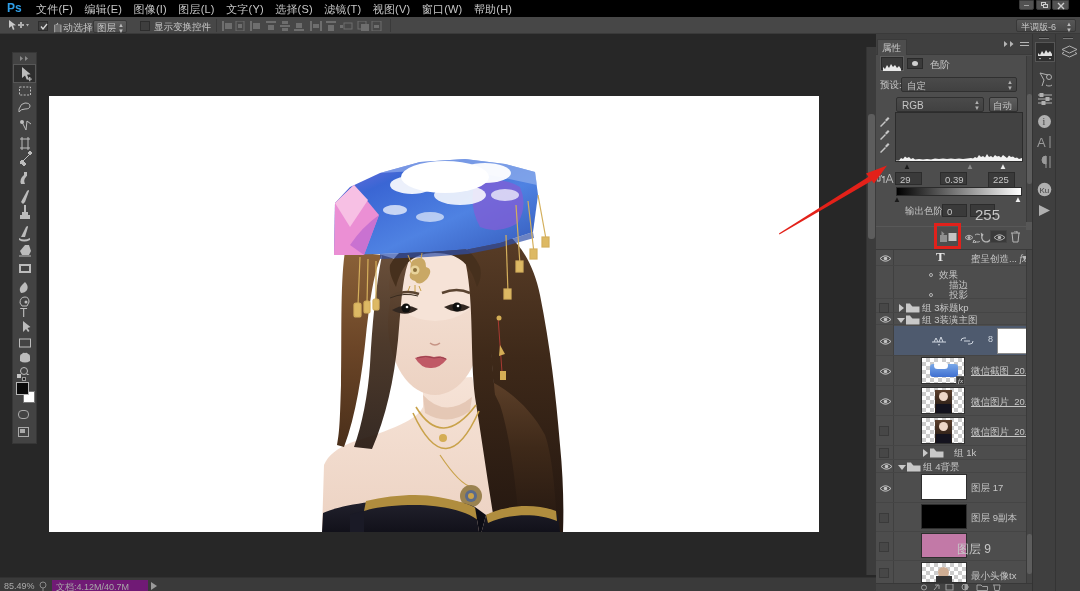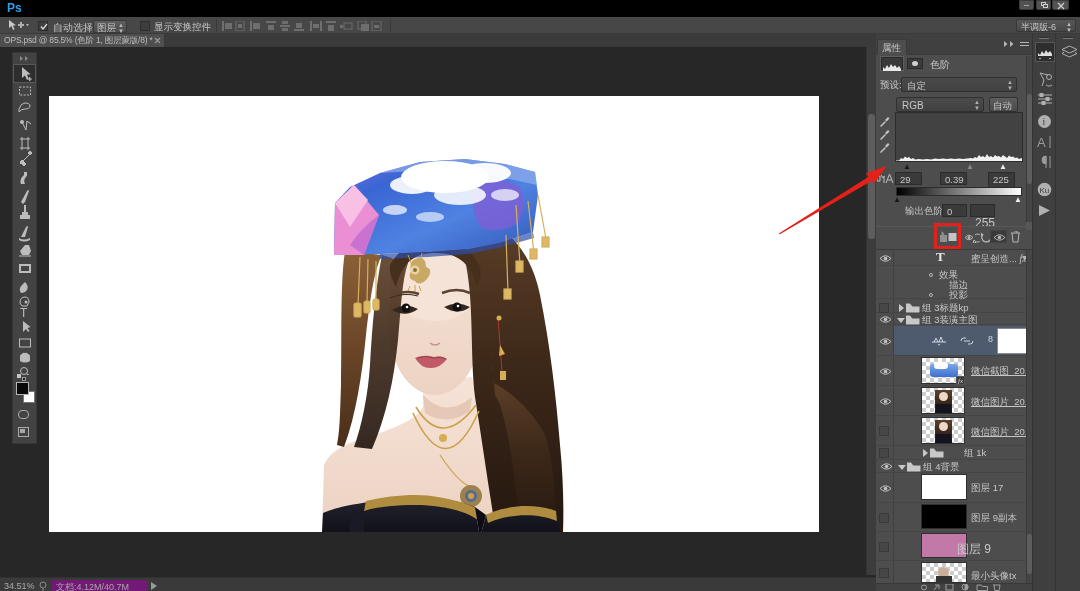--- a/index.html
+++ b/index.html
@@ -5,20 +5,21 @@
 html,body{width:1080px;height:591px;overflow:hidden;background:#272727;font-family:"Liberation Sans",sans-serif}
 #app{position:absolute;top:0;left:0;width:1080px;height:591px}
 .abs{position:absolute}
 .txt{color:#c6c6c6;font-size:10px;white-space:nowrap}
 </style></head>
 <body>
 <div id="app">
 
 <div class="abs" id="menubar" style="left:0;top:0;width:1080px;height:17px;background:#000000">
  <span class="abs" style="left:7px;top:1px;color:#2f9fe8;font-size:12px;font-weight:bold">Ps</span>
+ <span class="abs txt" style="left:36px;top:2px;font-size:11px;letter-spacing:0.2px">文件(F)  编辑(E)  图像(I)  图层(L)  文字(Y)  选择(S)  滤镜(T)  视图(V)  窗口(W)  帮助(H)</span>
  <div class="abs" style="left:1019px;top:0;width:15px;height:10px;background:#525252;border:1px solid #3a3a3a;border-radius:0 0 2px 2px;color:#ccc;font-size:9px;text-align:center;line-height:8px">–</div>
  <div class="abs" style="left:1036px;top:0;width:15px;height:10px;background:#525252;border:1px solid #3a3a3a;border-radius:0 0 2px 2px">
         <div style="position:absolute;left:4px;top:1px;width:5px;height:4px;border:1px solid #ccc"></div>
         <div style="position:absolute;left:6px;top:3px;width:5px;height:4px;border:1px solid #ccc;background:#525252"></div>
       </div>
  <div class="abs" style="left:1052px;top:0;width:17px;height:10px;background:#525252;border:1px solid #3a3a3a;border-radius:0 0 2px 2px">
         <svg style="position:absolute;left:4px;top:1px" width="8" height="8" viewBox="0 0 8 8">
           <path d="M1 1 L7 7 M7 1 L1 7" stroke="#ccc" stroke-width="1.4"></path>
         </svg>
       </div>
@@ -71,28 +72,20 @@
           <rect x="152" y="4" width="5" height="3"></rect>
   </g>
       </svg>
  <div class="abs" style="left:390px;top:2px;width:1px;height:13px;background:#3a3a3a"></div>
  <div class="abs" style="left:1016px;top:2px;width:60px;height:13px;background:linear-gradient(#575757,#484848);border:1px solid #383838;border-radius:2px">
    <span class="txt" style="position:absolute;left:4px;top:1px;font-size:9px">半调版-6</span>
    <span style="position:absolute;right:3px;top:1px;color:#bbb;font-size:6px">▲<br>▼</span>
       </div>
 </div>
 
-<div class="abs" id="tabbar" style="left:0;top:34px;width:876px;height:13px;background:#3b3b3b">
- <div class="abs" style="left:0;top:0;width:165px;height:13px;background:#4e4e4e;border-right:1px solid #383838">
-  <span class="txt" style="position:absolute;left:4px;top:1px;font-size:8.5px;color:#bcbcbc;letter-spacing:-0.2px">OPS.psd @ 85.5% (色阶 1, 图层蒙版/8) *</span>
-  <svg style="position:absolute;right:3px;top:3px" width="7" height="7" viewBox="0 0 7 7">
-          <path d="M1 1 L6 6 M6 1 L1 6" stroke="#9a9a9a" stroke-width="1.2"></path>
-        </svg>
- </div>
-</div>
 
 <div class="abs" id="docarea" style="left:0;top:47px;width:876px;height:544px;background:#272727">
 
  <div class="abs" style="left:49px;top:49px;width:770px;height:436px;background:#fff"></div>
 
  <div class="abs" id="portrait" style="left:320px;top:108px;width:246px;height:377px">
  <svg width="246" height="377" viewBox="0 0 246 377">
   <defs>
    <linearGradient id="hairg" x1="0" y1="0" x2="0" y2="1">
               <stop offset="0" stop-color="#5d4029"></stop>
@@ -252,21 +245,21 @@
   <div style="position:absolute;left:5px;top:374px;width:11px;height:10px;border:1px solid #a9a9a9">
           <div style="width:5px;height:4px;background:#a9a9a9;margin:1px"></div>
         </div>
  </div>
 
  <div class="abs" style="left:866px;top:0;width:10px;height:528px;background:#3c3c3c;border-left:1px solid #333">
    <div class="abs" style="left:1px;top:67px;width:7px;height:125px;background:#5d5d5d;border-radius:3px"></div>
  </div>
 
  <div class="abs" style="left:0;top:530px;width:876px;height:14px;background:#3a3a3a;border-top:1px solid #313131">
-  <span class="abs txt" style="left:4px;top:3px;font-size:9px;color:#ababab">34.51%</span>
+  <span class="abs txt" style="left:4px;top:3px;font-size:9px;color:#ababab">85.49%</span>
   <svg class="abs" style="left:38px;top:3px" width="10" height="10" viewBox="0 0 10 10">
           <circle cx="5" cy="4" r="3" fill="none" stroke="#8a8a8a"></circle>
           <path d="M5 7 v3" stroke="#8a8a8a"></path>
         </svg>
   <div class="abs" style="left:52px;top:2px;width:96px;height:11px;background:#701a75">
     <span class="txt" style="position:absolute;left:4px;top:1px;font-size:9px;color:#a8a8a8">文档:4.12M/40.7M</span>
   </div>
   <div class="abs" style="left:151px;top:4px;width:0;height:0;border-left:6px solid #9a9a9a;border-top:4px solid transparent;border-bottom:4px solid transparent"></div>
  </div>
 </div>
@@ -335,21 +328,21 @@
         <span class="txt" style="position:absolute;left:4px;top:1px;font-size:9.5px">225</span>
       </div>
 <div class="abs" style="left:20px;top:153px;width:126px;height:9px;background:linear-gradient(to right,#000,#fff);border:1px solid #2b2b2b"></div>
 <span class="abs" style="left:17px;top:161px;color:#1a1a1a;font-size:8px">▲</span>
 <span class="abs" style="left:138px;top:161px;color:#f0f0f0;font-size:8px">▲</span>
 <span class="abs txt" style="left:29px;top:171px;font-size:9.5px">输出色阶:</span>
 <div class="abs" style="left:66px;top:170px;width:25px;height:13px;background:#3a3a3a;border:1px solid #2c2c2c">
         <span class="txt" style="position:absolute;left:4px;top:1px;font-size:9.5px">0</span>
       </div>
 <div class="abs" style="left:94px;top:170px;width:25px;height:13px;background:#3a3a3a;border:1px solid #2c2c2c">
-        <span class="txt" style="position:absolute;left:4px;top:11px;font-size:12px">255</span>
+        <span class="txt" style="position:absolute;left:4px;top:1px;font-size:15px">255</span>
       </div>
 <div class="abs" style="left:0;top:192px;width:156px;height:1px;background:#404040;border-top:1px solid #585858"></div>
 <svg class="abs" style="left:63px;top:197px" width="19" height="13" viewBox="0 0 19 13">
         <rect x="1" y="4" width="7" height="7" fill="#909090"></rect>
         <rect x="9.5" y="2" width="8" height="8" fill="#c4c4c4"></rect>
         <path d="M2.5 0 l3 2.8 -3 2.8z" fill="#909090"></path>
       </svg>
 <svg class="abs" style="left:88px;top:198px" width="16" height="11" viewBox="0 0 16 11">
         <path d="M1 5.5 Q5 1 9 5.5 Q5 10 1 5.5" fill="none" stroke="#b5b5b5"></path>
         <circle cx="5" cy="5.5" r="1.5" fill="#b5b5b5"></circle>
@@ -450,21 +443,21 @@
         <div style="position:absolute;left:13px;top:2px;width:17px;height:23px;background:linear-gradient(#5b3f2c,#1c1410)"></div>
         <div style="position:absolute;left:17px;top:4px;width:9px;height:9px;background:#edd7c8;border-radius:50%"></div>
         <div style="position:absolute;left:14px;top:16px;width:15px;height:9px;background:#14131e"></div>
       </div>
 <span class="abs txt" style="left:95px;top:392px;font-size:9.5px;text-decoration:underline">微信图片_20...</span>
 <div class="abs" style="left:3px;top:414px;width:10px;height:10px;border:1px solid #3a3a3a;background:#474747"></div>
 <div class="abs" style="left:47px;top:415px;width:0;height:0;border-left:5px solid #c8c8c8;border-top:4px solid transparent;border-bottom:4px solid transparent"></div>
 <svg class="abs" style="left:54px;top:414px" width="14" height="10" viewBox="0 0 14 10">
         <path d="M0 2 h5 l1.5 1.5 h7 v6 h-13.5z M0 2 v-1.5 h4 l1 1.5" fill="#c8c8c8"></path>
       </svg>
-<span class="abs txt" style="left:88px;top:413px;font-size:9.5px">组 1k</span>
+<span class="abs txt" style="left:78px;top:413px;font-size:9.5px">组 1k</span>
 <svg class="abs" style="left:4px;top:428px" width="13" height="9" viewBox="0 0 13 9">
         <path d="M1 4.5 Q6.5 -1 12 4.5 Q6.5 10 1 4.5z" fill="none" stroke="#c2c2c2" stroke-width="1"></path>
         <circle cx="6.5" cy="4.5" r="1.8" fill="#c2c2c2"></circle>
       </svg>
 <div class="abs" style="left:22px;top:431px;width:0;height:0;border-top:5px solid #c8c8c8;border-left:4px solid transparent;border-right:4px solid transparent"></div>
 <svg class="abs" style="left:31px;top:428px" width="14" height="10" viewBox="0 0 14 10">
         <path d="M0 2 h5 l1.5 1.5 h7 v6 h-13.5z M0 2 v-1.5 h4 l1 1.5" fill="#c8c8c8"></path>
       </svg>
 <span class="abs txt" style="left:47px;top:427px;font-size:9.5px">组 4背景</span>
 <svg class="abs" style="left:3px;top:450px" width="13" height="9" viewBox="0 0 13 9">

